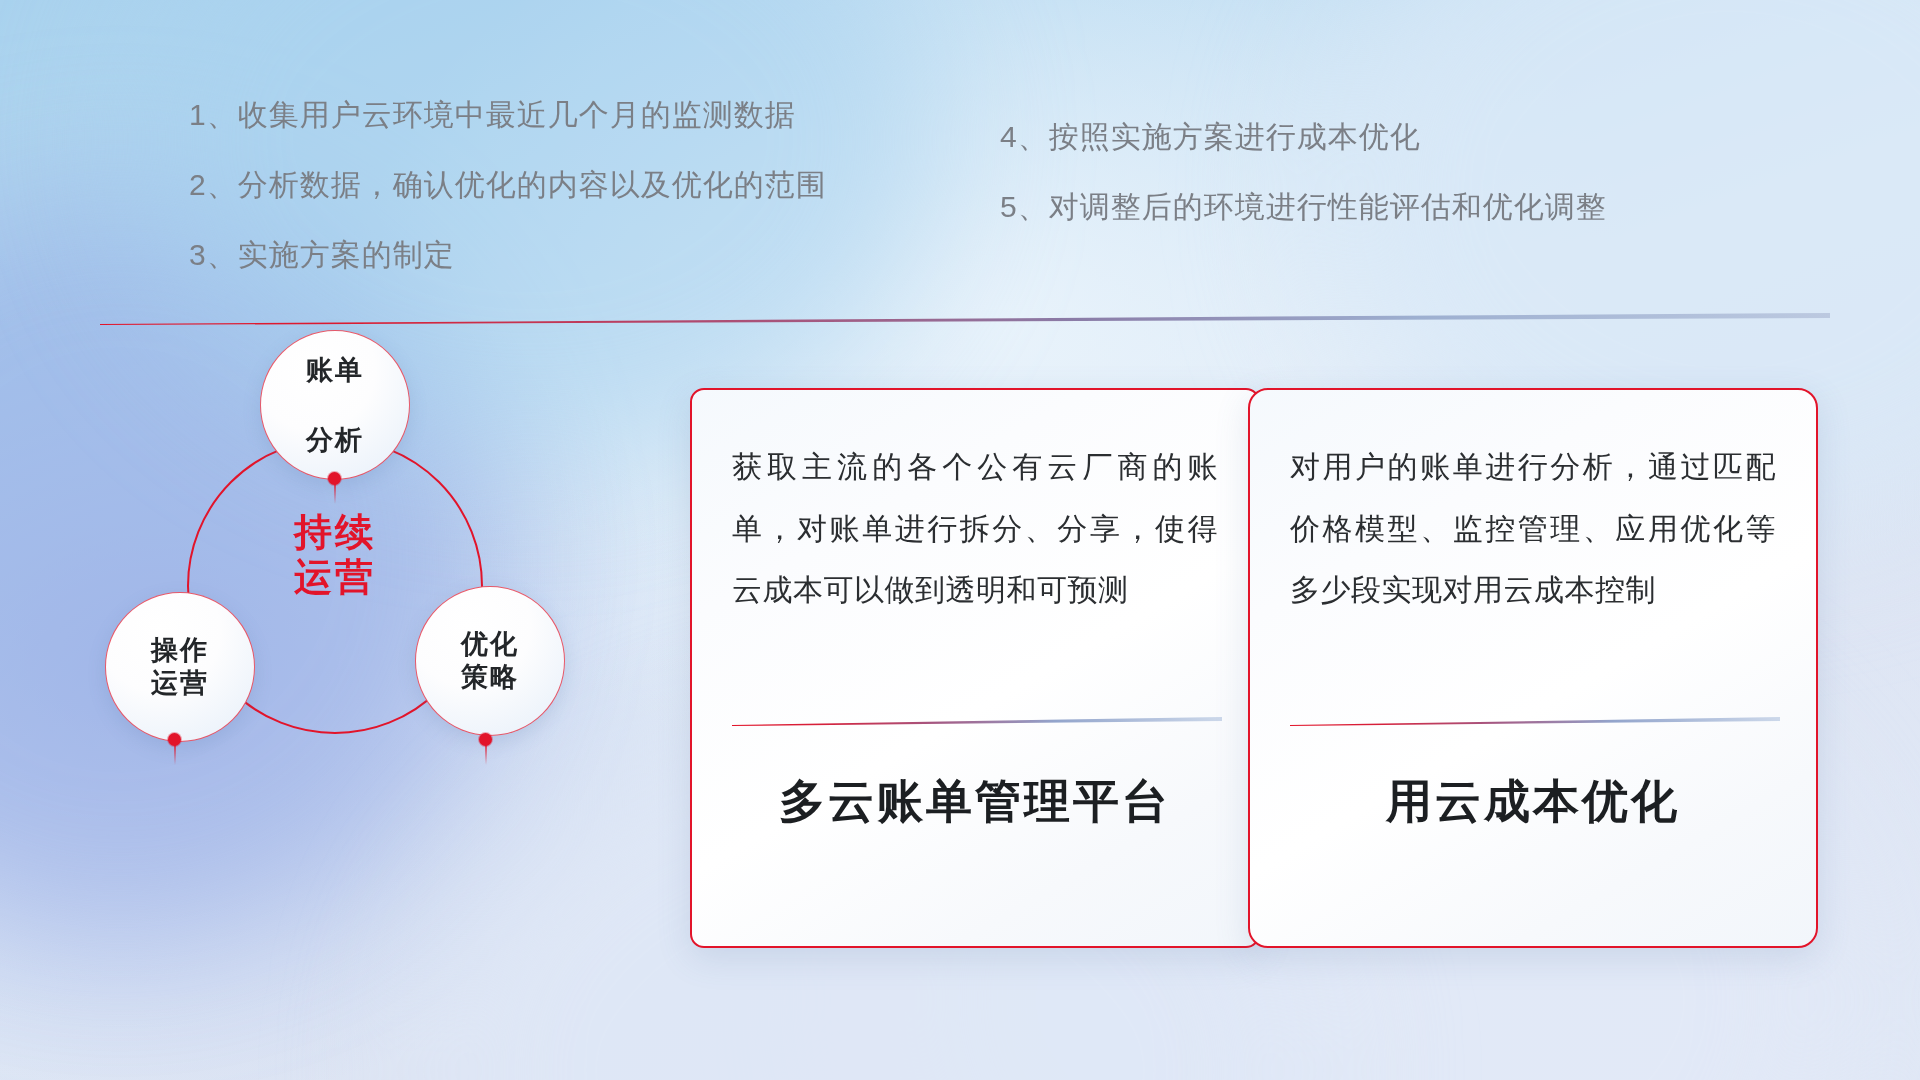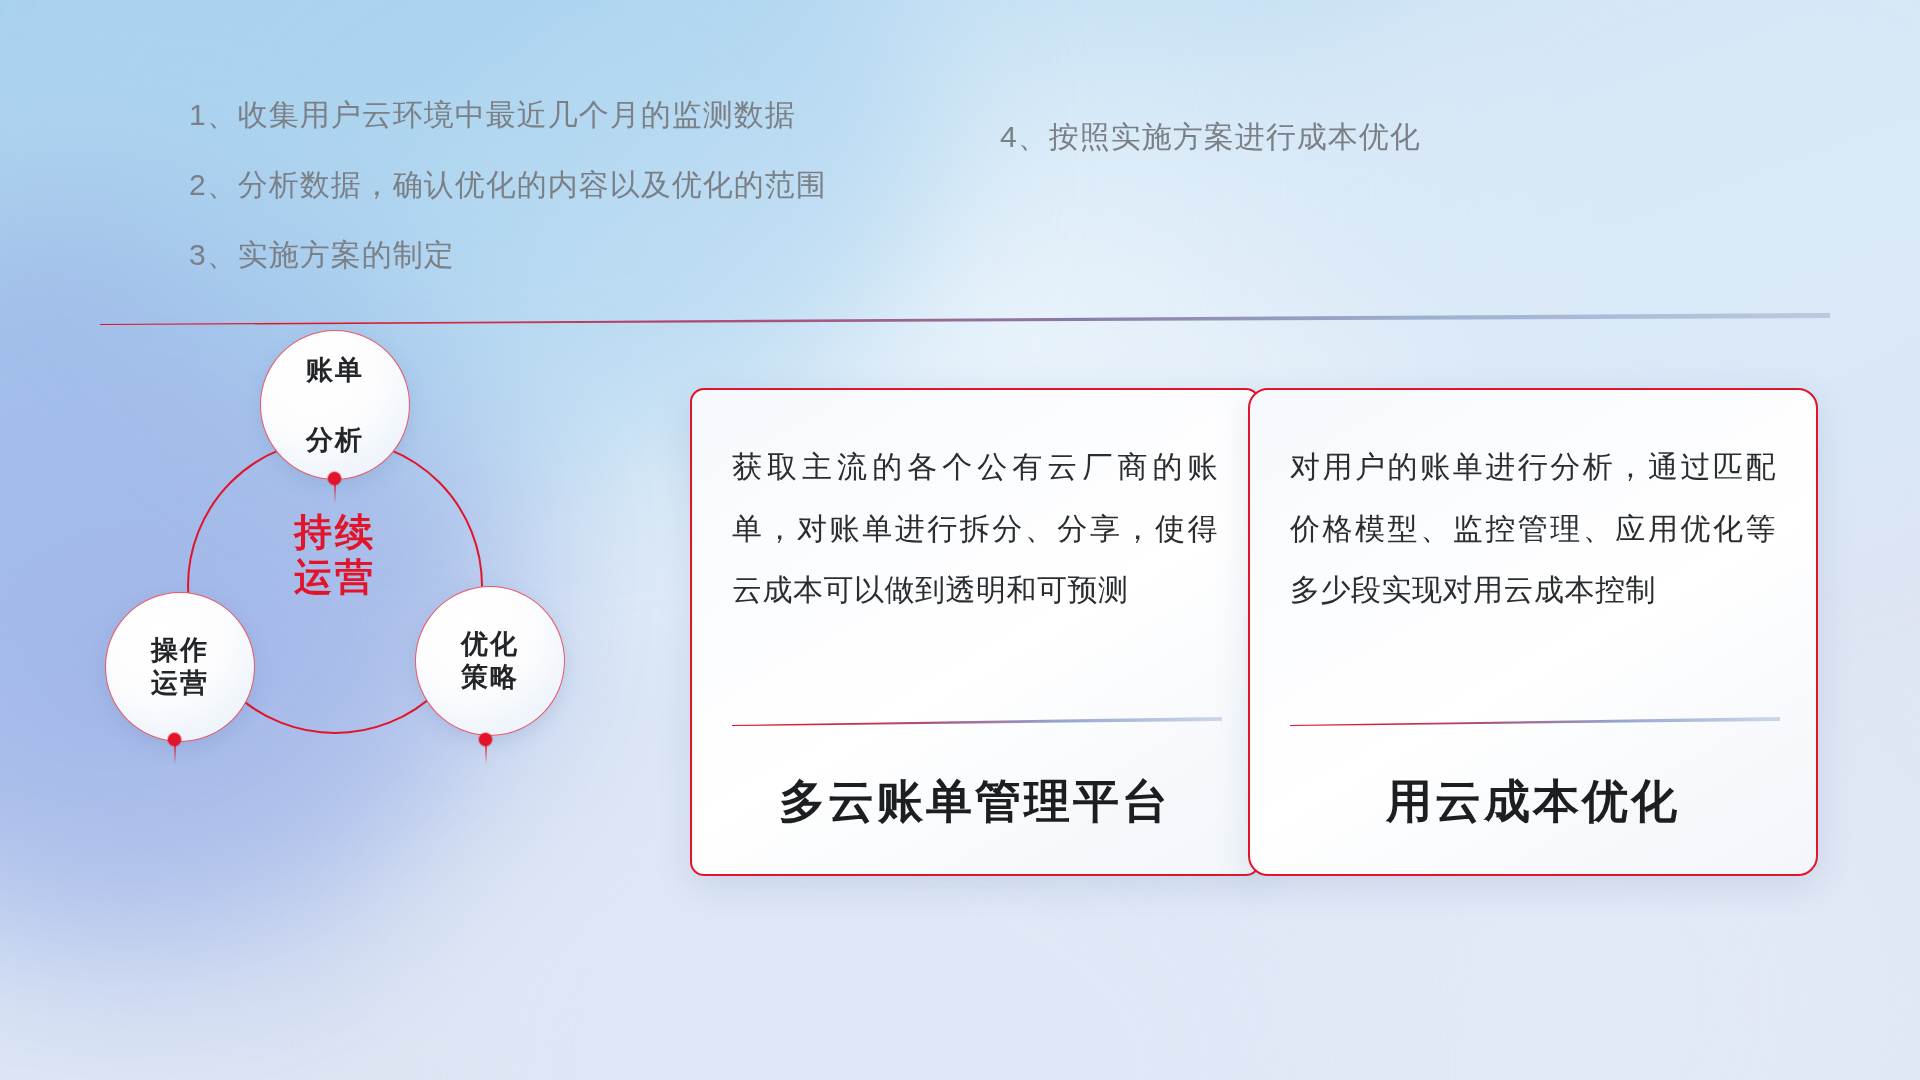--- a/index.html
+++ b/index.html
@@ -141,21 +141,21 @@
     line-height: 1.18;
     letter-spacing: 3px;
   }
   .venn-center span { display: block; }
 
   
   .card {
     position: absolute;
     top: 388px;
     width: 570px;
-    height: 488px;
+    height: 560px;
     box-sizing: border-box;
     border: 2px solid #e2142a;
     border-radius: 14px;
     background:
       linear-gradient(150deg, #f5f9fd 0%, #fbfcfe 26%, #ffffff 55%, #f7f9fc 80%, #f2f6fb 100%);
     box-shadow: 0 10px 34px rgba(80,110,160,0.16);
     padding: 46px 40px 30px 40px;
   }
   .card-1 { left: 690px; }
   .card-2 { left: 1248px; border-radius: 20px; }
@@ -199,20 +199,21 @@
   <div class="top-lists">
 
     <div class="list-col list-col-left">
       <div class="list-line">1、收集用户云环境中最近几个月的监测数据</div>
       <div class="list-line">2、分析数据，确认优化的内容以及优化的范围</div>
       <div class="list-line">3、实施方案的制定</div>
     </div>
 
     <div class="list-col list-col-right">
       <div class="list-line">4、按照实施方案进行成本优化</div>
+      <div class="list-line">5、对调整后的环境进行性能评估和优化调整</div>
     </div>
 
   </div>
 
   <div class="divider">
     <svg width="1730" height="12" viewBox="0 0 1730 12" preserveAspectRatio="none">
       <defs>
         <linearGradient id="dividerGrad" x1="0" y1="0" x2="1" y2="0">
           <stop offset="0%" stop-color="#e2142a"></stop>
           <stop offset="14%" stop-color="#dd1b30"></stop>

